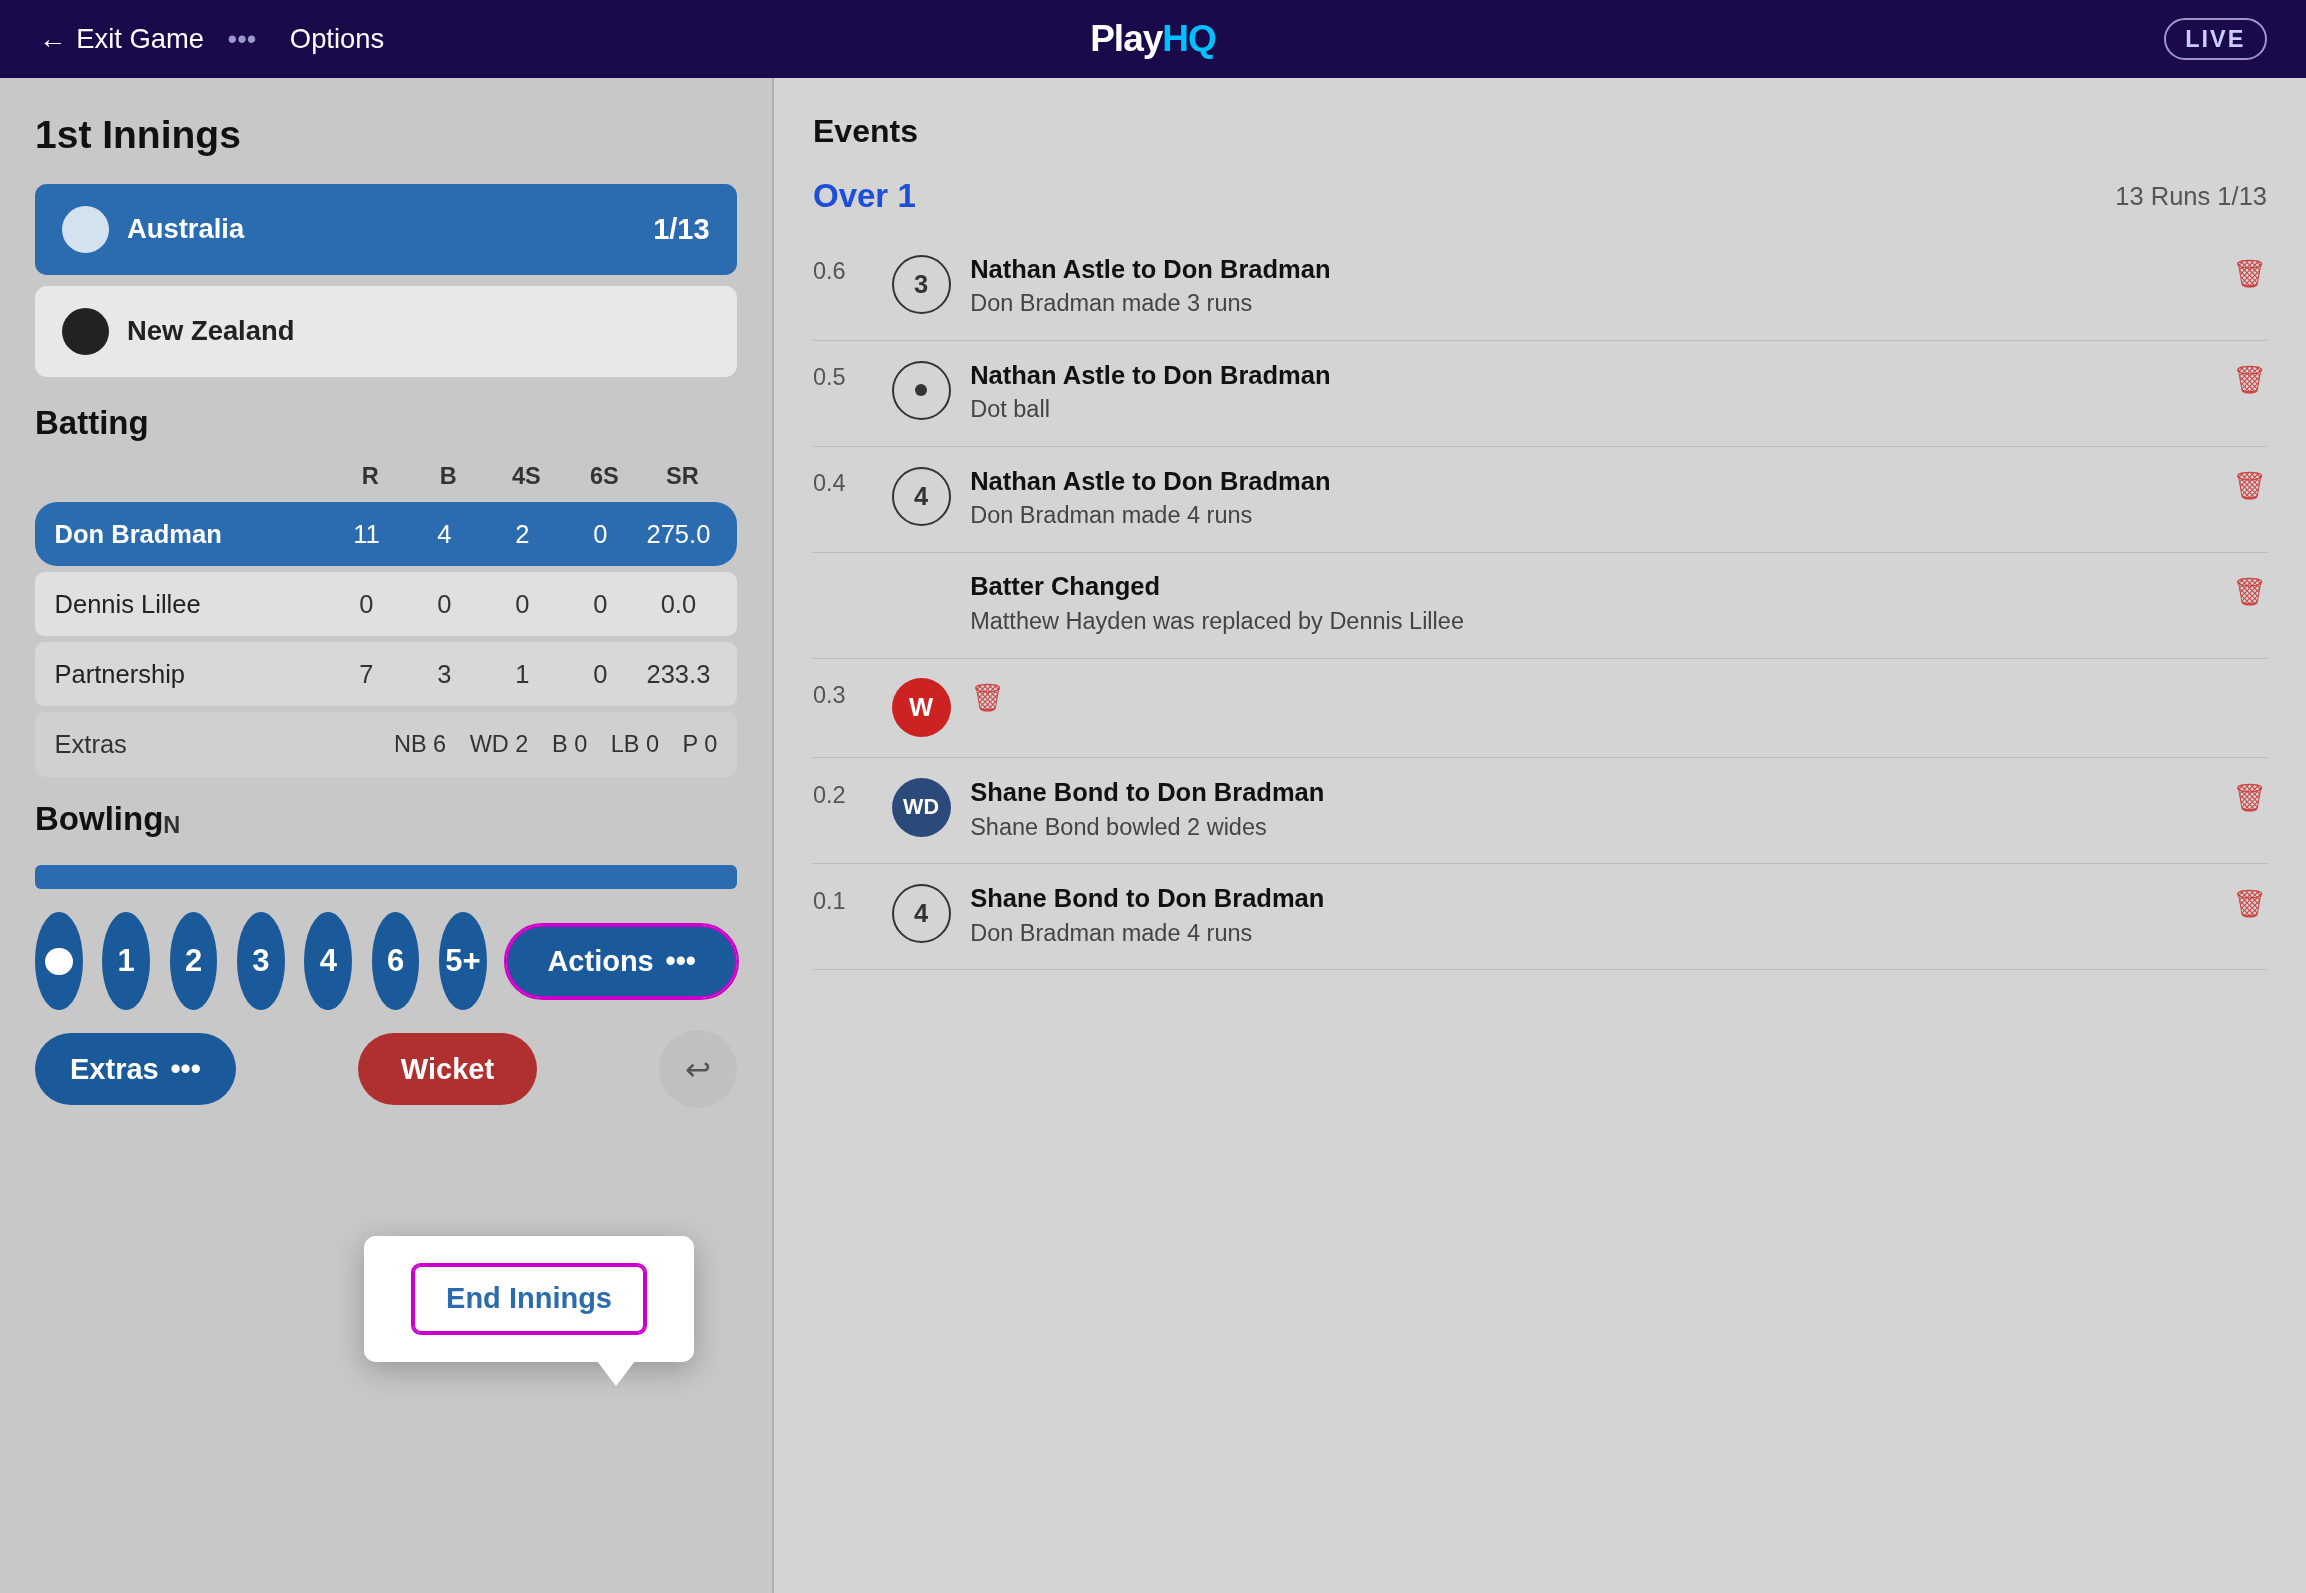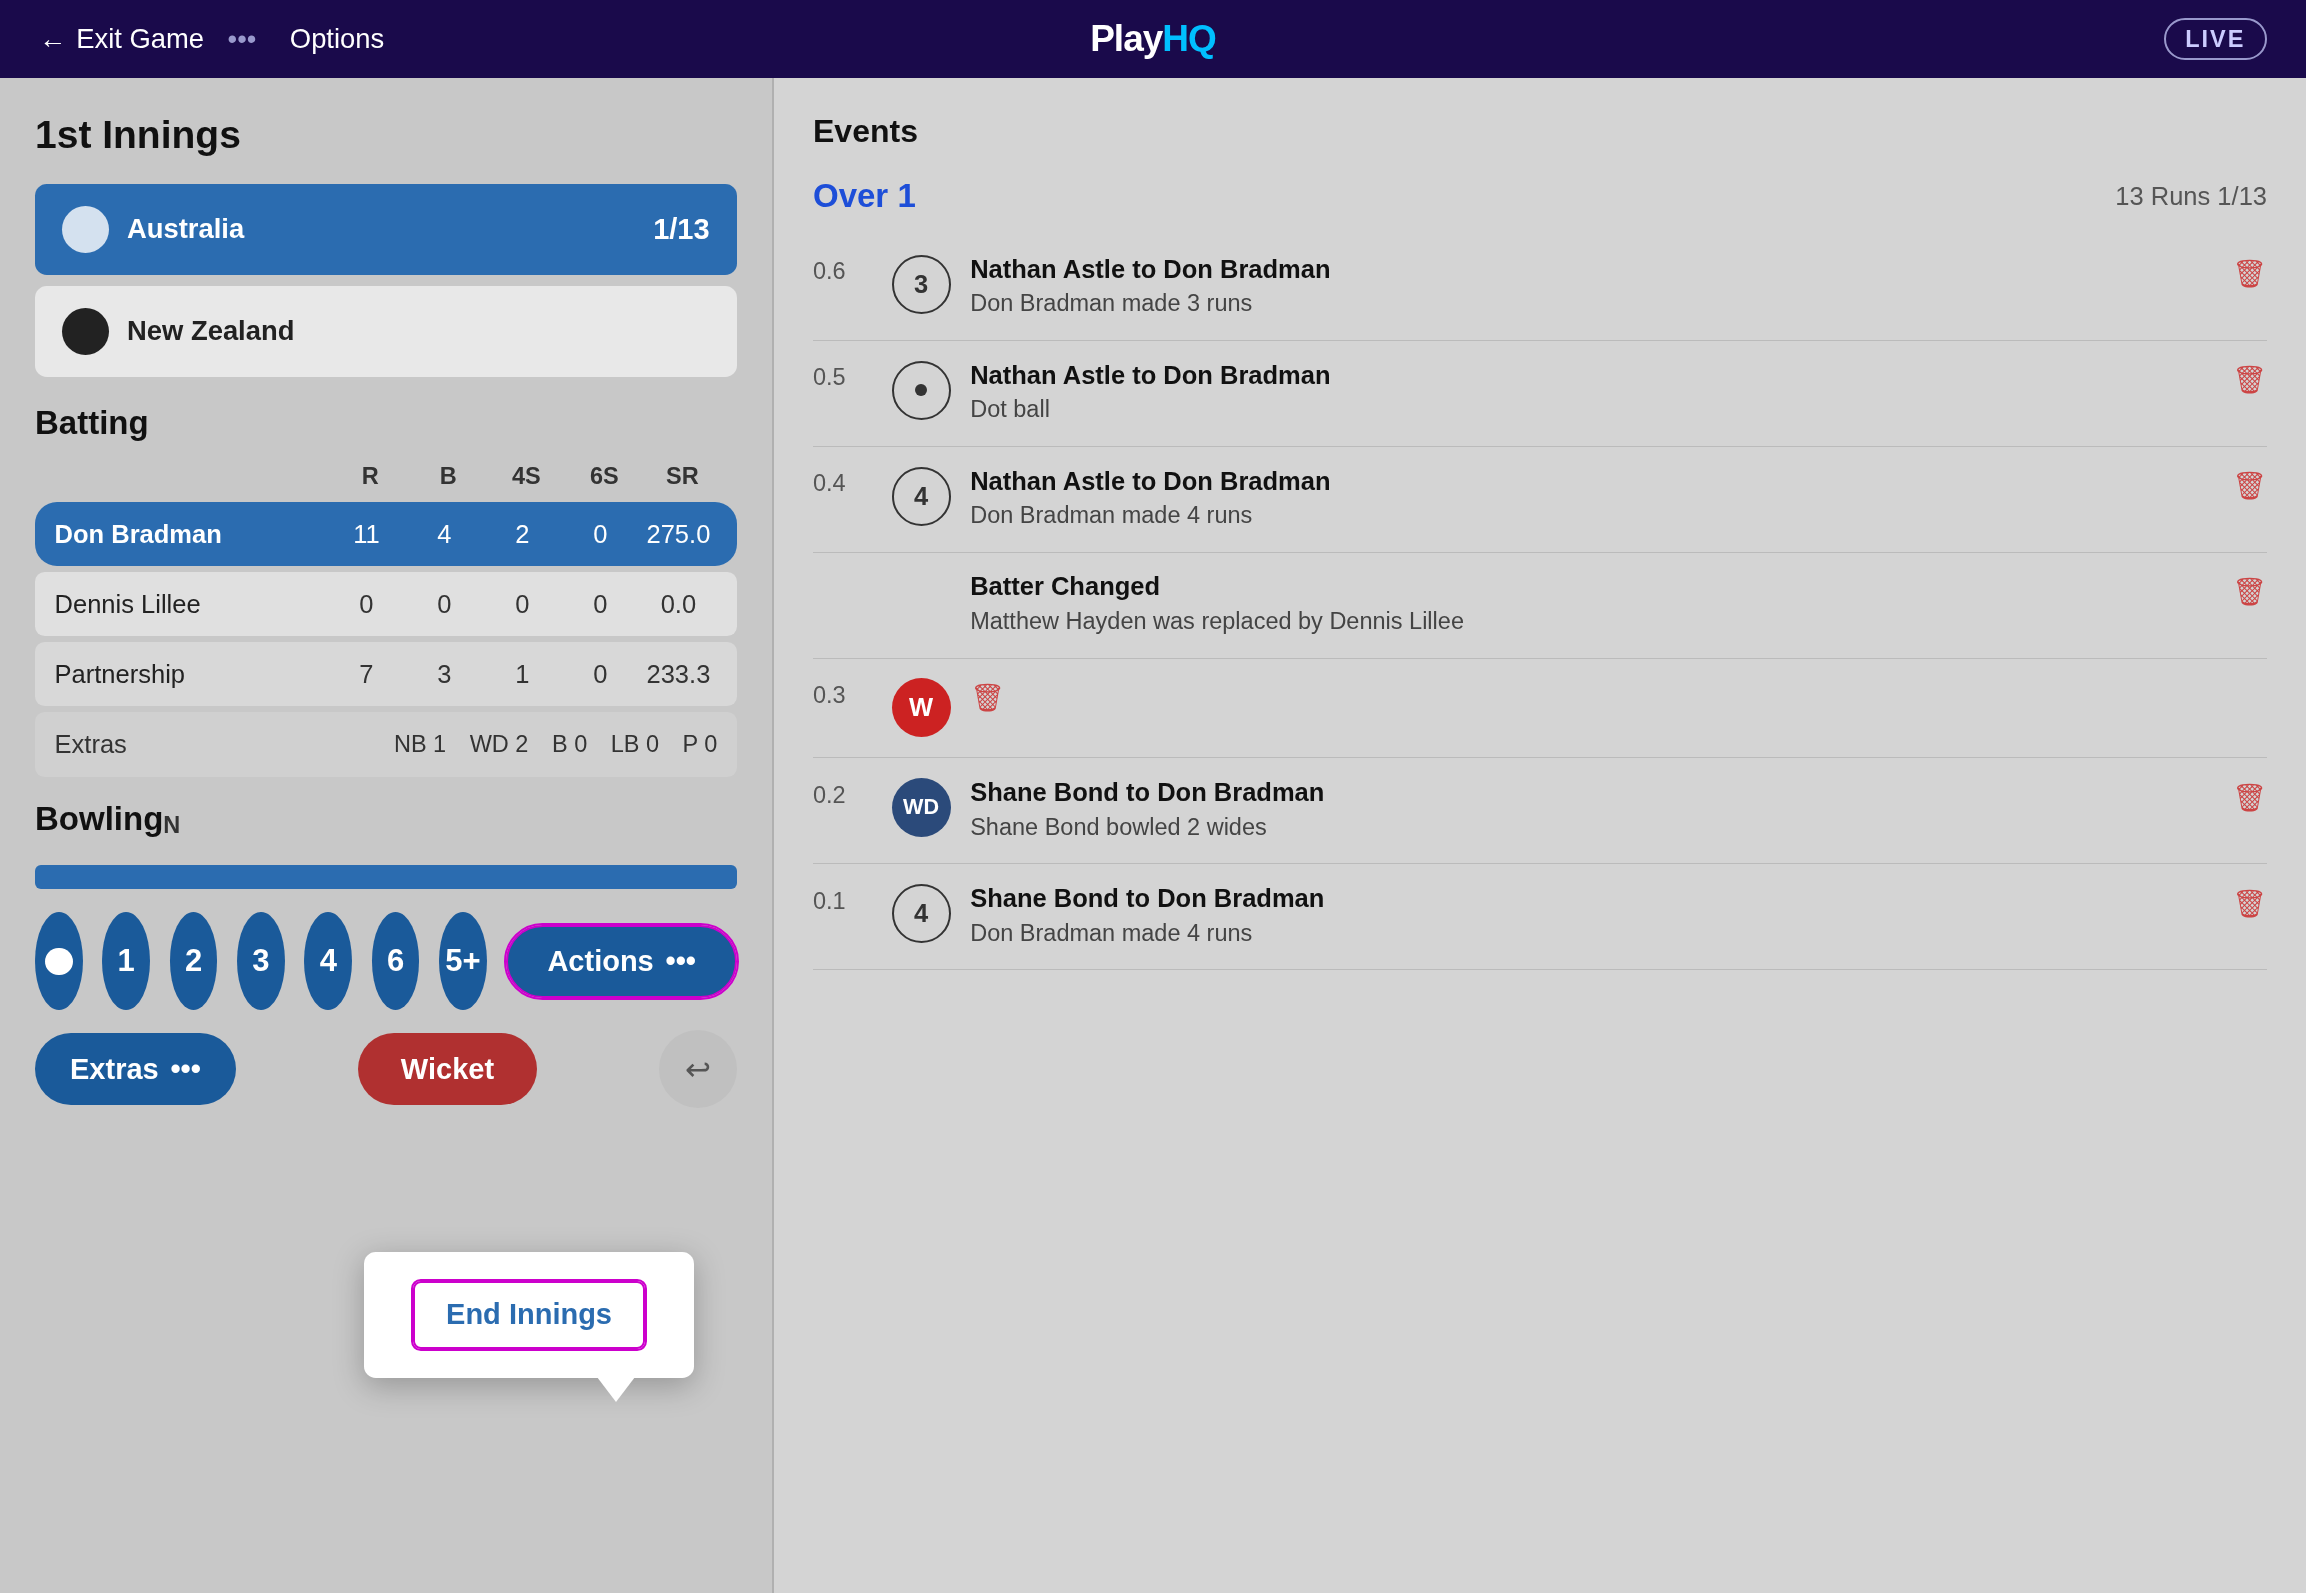--- a/index.html
+++ b/index.html
@@ -336,21 +336,21 @@
       display: flex;
       align-items: center;
       justify-content: center;
       font-size: 31px;
       color: #555;
     }
 
     
     .popup-overlay {
       position: absolute;
-      bottom: 216px;
+      bottom: 232px;
       right: 78px;
       z-index: 100;
     }
     .popup-box {
       background: white;
       border-radius: 11.8px;
       padding: 29px 49px;
       box-shadow: 0 7.8px 31px rgba(0,0,0,0.25);
       position: relative;
     }
@@ -566,21 +566,21 @@
       <span class="stat-val-dark">7</span>
       <span class="stat-val-dark">3</span>
       <span class="stat-val-dark">1</span>
       <span class="stat-val-dark">0</span>
       <span class="stat-val-dark">233.3</span>
     </div>
 
     <div class="batting-row-extras">
       <span class="extras-label">Extras</span>
       <div class="extras-vals">
-        <span>NB 1</span>
+        <span>NB 6</span>
         <span>WD 2</span>
         <span>B 0</span>
         <span>LB 0</span>
         <span>P 0</span>
       </div>
     </div>
 
     <div class="bowling-section">
       <div class="bowling-header-row">
         <span class="section-title">Bowling</span>

